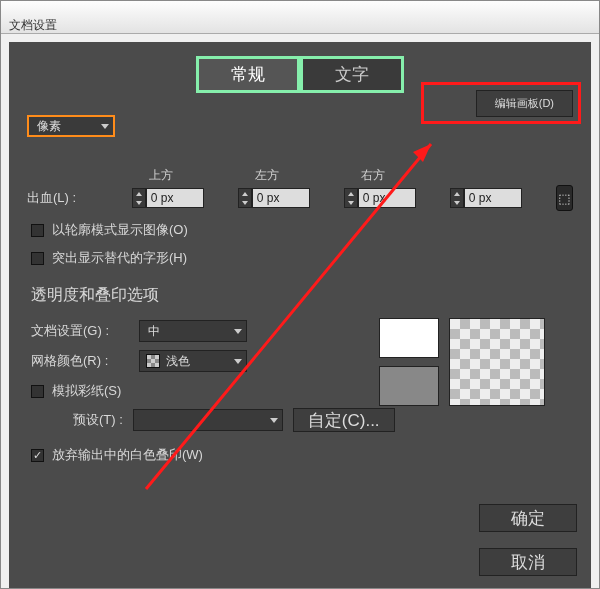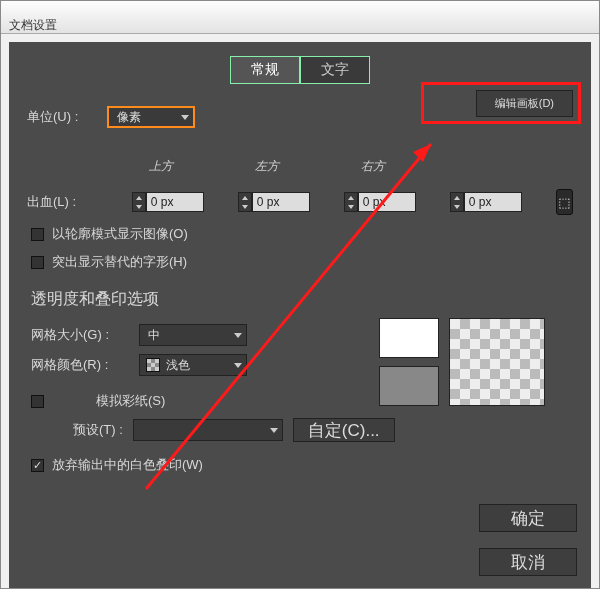--- a/index.html
+++ b/index.html
@@ -2,35 +2,35 @@
 <html><head>
 <meta charset="utf-8">
 <style>
 * { margin:0; padding:0; box-sizing:border-box; font-family:"Microsoft YaHei","SimSun",sans-serif; }
 body { background:#e8e8e8; width:600px; height:589px; overflow:hidden; }
 .window { width:600px; height:589px; background:#f0f0f0; border:1px solid #888; }
 .titlebar { height:26px; background:linear-gradient(#fdfdfd,#e3e3e3); border-bottom:1px solid #aaa; padding:16px 8px; font-size:12px; color:#333; }
 .panel { background:#4b4b4b; margin:8px; height:546px; padding:14px 18px; color:#d8d8d8; font-size:13px; position:relative; }
 
 .tabs { display:flex; justify-content:center; gap:0; margin-bottom:22px; }
-.tab { padding:4px 20px; background:#3a3a3a; color:#ccc; border:1px solid #86efac; font-size:14px; cursor:pointer; }
+.tab { padding:4px 32px; background:#3a3a3a; color:#ccc; border:3px solid #86efac; font-size:17px; cursor:pointer; }
 .tab.active { background:#555; color:#fff; }
 
 .row { display:flex; align-items:center; margin-bottom:14px; }
 .lbl { color:#d8d8d8; font-size:13px; }
 
 .select { display:flex; align-items:center; background:#3a3a3a; border:1px solid #222; height:22px; padding:0 4px 0 8px; color:#ddd; font-size:12px; cursor:pointer; }
 .select.orange { border:2px solid #ff8c1a; }
 .caret { width:0; height:0; border-left:4px solid transparent; border-right:4px solid transparent; border-top:5px solid #ccc; margin-left:8px; }
 
 .btn { background:#3e3e3e; border:1px solid #222; color:#ddd; padding:4px 14px; font-size:17px; cursor:pointer; display:inline-flex; align-items:center; height:24px; }
 .btn-edit { position:absolute; right:18px; top:48px; padding:5px 18px; font-size:11px; height:auto; }
 .red-box { position:absolute; right:10px; top:40px; width:160px; height:42px; border:3px solid #ff1a1a; pointer-events:none; }
 
-.bleed-head { display:flex; margin-left:100px; gap:0; margin-bottom:14px; margin-top:30px;font-style:italic; }
+.bleed-head { display:flex; margin-left:100px; gap:0; margin-bottom:1px; margin-top:30px; }
 .bleed-head span { width:106px; font-size:12px; color:#d0d0d0; text-align:left; padding-left:22px; }
 
 .bleed-row { display:flex; align-items:center;gap:20px; }
 .bleed-row .lbl { width:100px; }
 .spin { display:flex; margin-right:14px; }
 .spin input { width:58px; height:20px; background:#ddd; border:1px solid #222; font-size:12px; padding:0 4px; color:#222; }
 .spinbtns { width:14px; background:#3a3a3a; border:1px solid #222; display:flex; flex-direction:column; }
 .spinbtns div { flex:1; display:flex; align-items:center; justify-content:center; cursor:pointer; }
 .ar-up { width:0; height:0; border-left:3px solid transparent; border-right:3px solid transparent; border-bottom:4px solid #ccc; }
 .ar-dn { width:0; height:0; border-left:3px solid transparent; border-right:3px solid transparent; border-top:4px solid #ccc; }
@@ -74,21 +74,20 @@
 <div class="window">
   <div class="titlebar">文档设置</div>
   <div class="panel">
 
     <div class="tabs">
       <div class="tab active">常规</div>
       <div class="tab">文字</div>
     </div>
 
     <div class="row">
-      <span class="lbl" style="width:80px;">单位(U) :</span>
       <div class="select orange" style="width:88px;justify-content:space-between;">
         <span>像素</span>
         <span class="caret"></span>
       </div>
     </div>
 
     <div class="btn btn-edit">编辑画板(D)</div>
     <div class="red-box"></div>
 
     <div class="bleed-head">
@@ -150,21 +149,21 @@
       <span>以轮廓模式显示图像(O)</span>
     </div>
     <div class="chk-row">
       <div class="chk"></div>
       <span>突出显示替代的字形(H)</span>
     </div>
 
     <div class="sect">透明度和叠印选项</div>
 
     <div class="grid-row">
-      <span class="lbl">网格大小(G) :</span>
+      <span class="lbl">文档设置(G) :</span>
       <div class="select sel2">
         <span>中</span>
         <span class="caret"></span>
       </div>
     </div>
     <div class="grid-row">
       <span class="lbl">网格颜色(R) :</span>
       <div class="swatch-sel">
         <span class="sw-wrap">
             <span class="mini-sw"></span>
@@ -175,21 +174,21 @@
     </div>
 
     <div class="previews">
       <div class="pv-col">
         <div class="pv-sm pv-white"></div>
         <div class="pv-sm pv-grey"></div>
       </div>
       <div class="pv-big"></div>
     </div>
 
-    <div class="chk-row" style="margin-top:16px;gap:44px;">
+    <div class="chk-row" style="margin-top:10px;">
       <div class="chk"></div>
       <span>模拟彩纸(S)</span>
     </div>
 
     <div class="preset-row">
       <span class="lbl">预设(T) :</span>
       <div class="select sel2">
         <span></span>
           <span class="caret"></span>
       </div>

